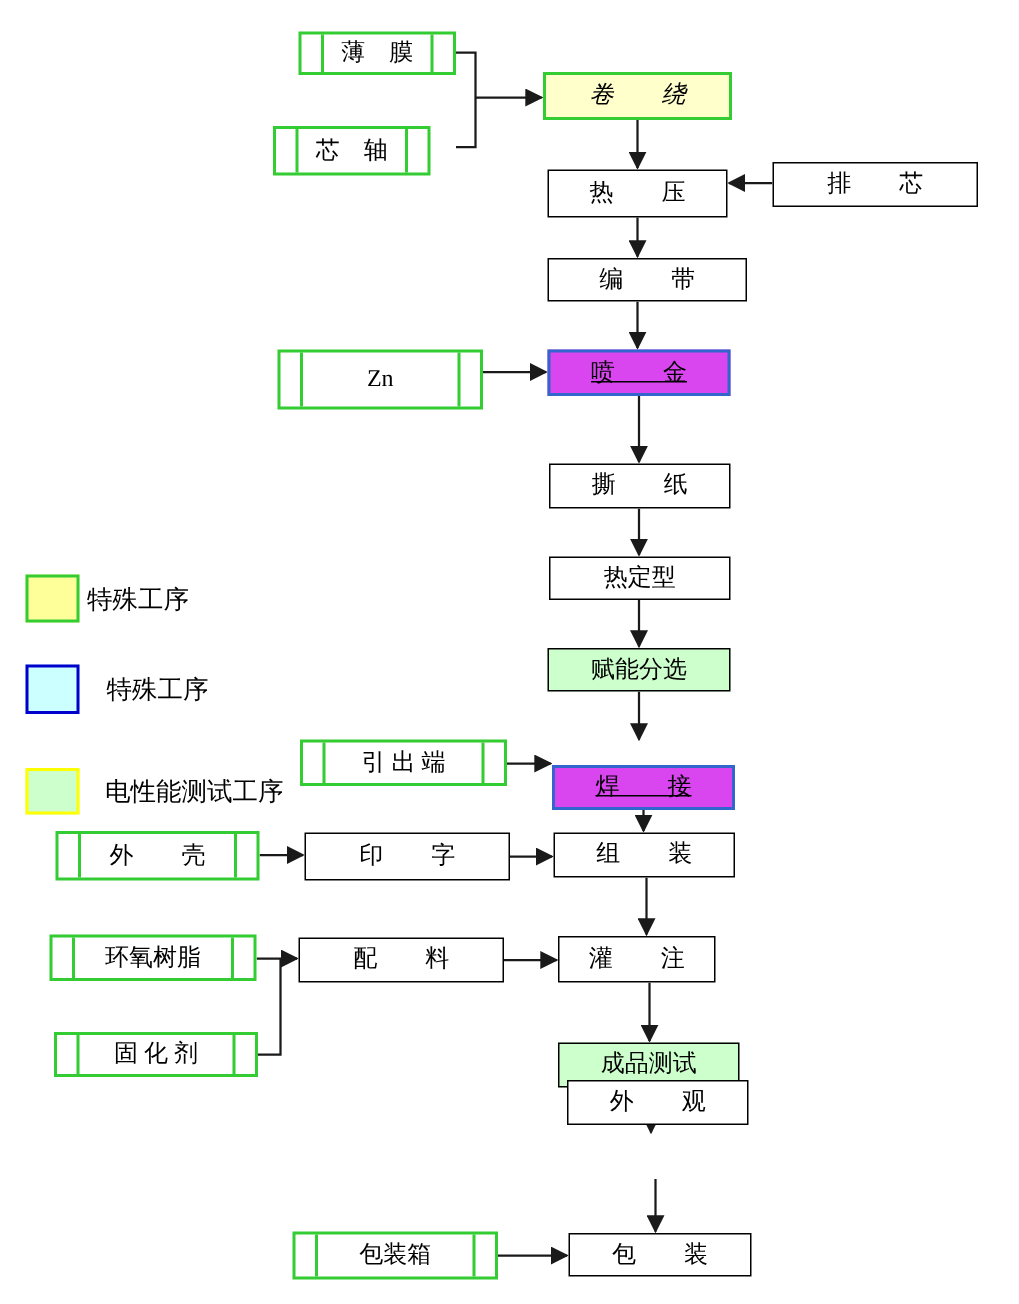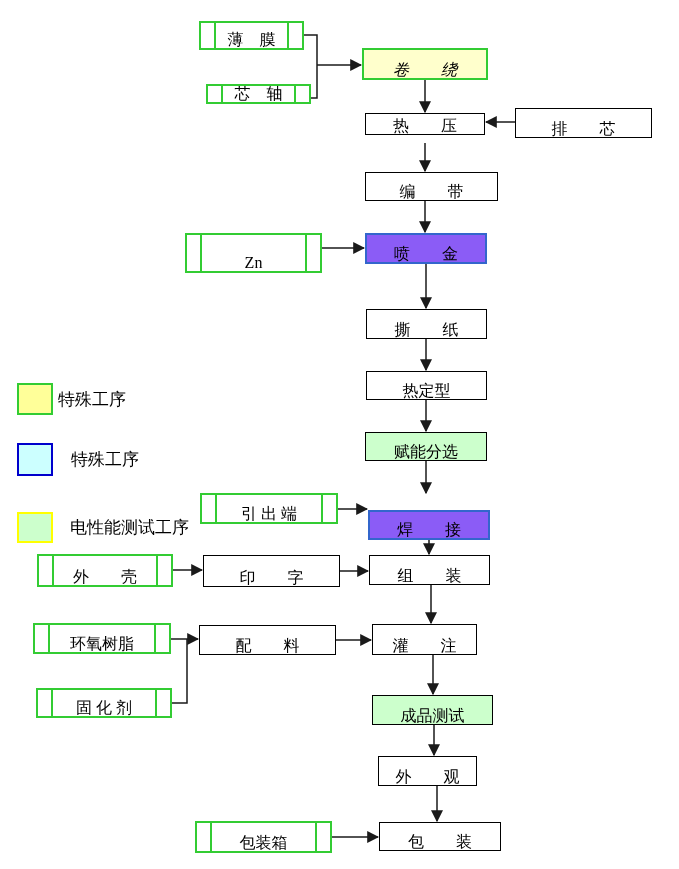--- a/index.html
+++ b/index.html
@@ -6,26 +6,26 @@
   .canvas {
     position:relative; width:679px; height:869px; background:#ffffff;
     font-family:"Liberation Serif","DejaVu Serif",serif; color:#000;
     overflow:hidden;
   }
   svg.wires { position:absolute; left:0; top:0; width:679px; height:869px; z-index:1; }
   .wire { stroke:#1a1a1a; stroke-width:1.5; fill:none; }
 
   .node {
     position:absolute; box-sizing:border-box; z-index:2;
-    display:flex; align-items:flex-end; justify-content:center;
+    display:flex; align-items:center; justify-content:center;
     font-size:16px; white-space:pre; background:#ffffff; line-height:1;
   }
   .node.process { border:1.5px solid #000000; }
   .node.key     { border:2px solid #33CC33; background:#FFFFCC;font-style:italic; }
-  .node.special { border:2px solid #3366CC; background:#8b5cf6; }
+  .node.special { border:2px solid #3366CC; background:#d946ef;text-decoration:underline; }
   .node.test    { border:1.5px solid #000000; background:#CCFFCC; }
   .node.input   { border:2px solid #33CC33; }
   .node.input::before, .node.input::after {
     content:""; position:absolute; top:0; bottom:0; width:2px; background:#33CC33;
   }
   .node.input::before { left:13px; }
   .node.input::after  { right:13px; }
 
   .legend-chip { position:absolute; box-sizing:border-box; z-index:2; }
   .legend-label { position:absolute; z-index:2; font-size:17px; white-space:pre; line-height:1; }
@@ -62,21 +62,21 @@
     <path class="wire" d="M336,640 H371" marker-end="url(#ah)"></path>
     <path class="wire" d="M433,655 V694" marker-end="url(#ah)"></path>
     <path class="wire" d="M434,725 V755" marker-end="url(#ah)"></path>
     <path class="wire" d="M437,786 V821" marker-end="url(#ah)"></path>
     <path class="wire" d="M332,837 H378" marker-end="url(#ah)"></path>
   </svg>
 
   <div class="node input" style="left:199px;top:21px;width:105px;height:29px">
     <span>薄　膜</span>
   </div>
-  <div class="node input" style="left:206px;top:84px;width:105px;height:20px">
+  <div class="node input" style="left:182px;top:84px;width:105px;height:33px">
     <span>芯　轴</span>
   </div>
   <div class="node input" style="left:185px;top:233px;width:137px;height:40px">
     <span>Zn</span>
   </div>
   <div class="node input" style="left:200px;top:493px;width:138px;height:31px">
     <span>引 出 端</span>
   </div>
   <div class="node input" style="left:37px;top:554px;width:136px;height:33px">
     <span>外　　壳</span>
@@ -87,21 +87,21 @@
   <div class="node input" style="left:33px;top:623px;width:138px;height:31px">
     <span>环氧树脂</span>
   </div>
   <div class="node input" style="left:195px;top:821px;width:137px;height:32px">
     <span>包装箱</span>
   </div>
 
   <div class="node key" style="left:362px;top:48px;width:126px;height:32px">
     <span>卷　　绕</span>
   </div>
-  <div class="node process" style="left:365px;top:113px;width:120px;height:22px">
+  <div class="node process" style="left:365px;top:113px;width:120px;height:32px">
     <span>热　　压</span>
   </div>
   <div class="node process" style="left:515px;top:108px;width:137px;height:30px">
     <span>排　　芯</span>
   </div>
   <div class="node process" style="left:365px;top:172px;width:133px;height:29px">
     <span>编　　带</span>
   </div>
   <div class="node special" style="left:365px;top:233px;width:122px;height:31px">
     <span>喷　　金</span>
@@ -126,21 +126,21 @@
   </div>
   <div class="node process" style="left:199px;top:625px;width:137px;height:30px">
     <span>配　　料</span>
   </div>
   <div class="node process" style="left:372px;top:624px;width:105px;height:31px">
     <span>灌　　注</span>
   </div>
   <div class="node test" style="left:372px;top:695px;width:121px;height:30px">
     <span>成品测试</span>
   </div>
-  <div class="node process" style="left:378px;top:756px;width:99px;height:30px">
+  <div class="node process" style="left:378px;top:720px;width:121px;height:30px">
     <span>外　　观</span>
   </div>
   <div class="node process" style="left:379px;top:822px;width:122px;height:29px">
     <span>包　　装</span>
   </div>
 
   <div class="legend-chip" style="left:17px;top:383px;width:36px;height:32px;background:#FFFF99;border:2px solid #33CC33"></div>
   <div class="legend-label" style="left:58px;top:391px">特殊工序</div>
 
   <div class="legend-chip" style="left:17px;top:443px;width:36px;height:33px;background:#CCFFFF;border:2px solid #0000CC"></div>

